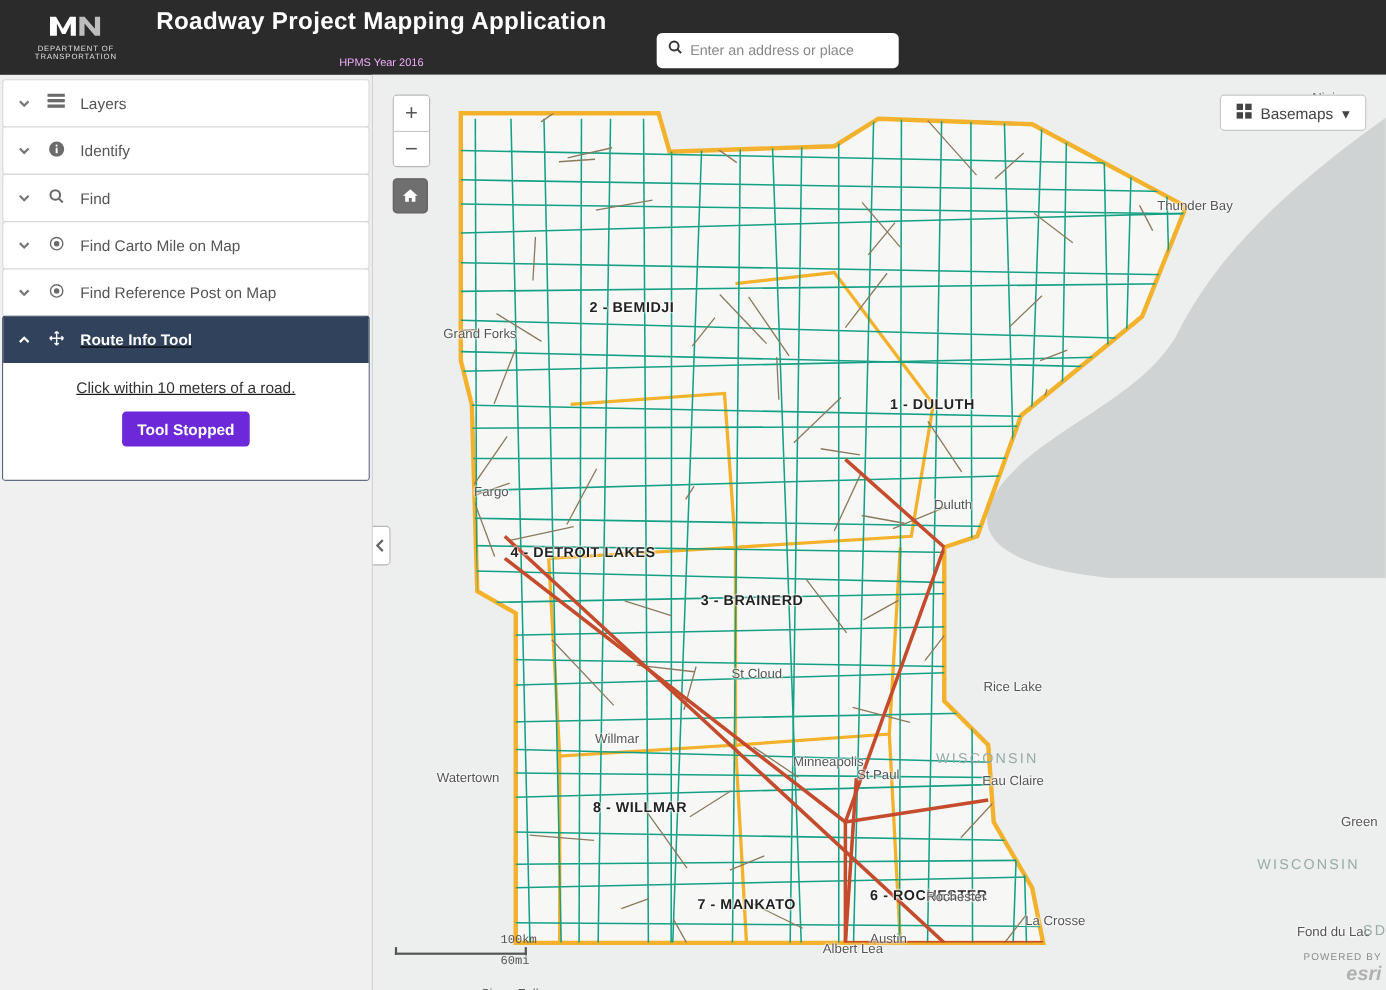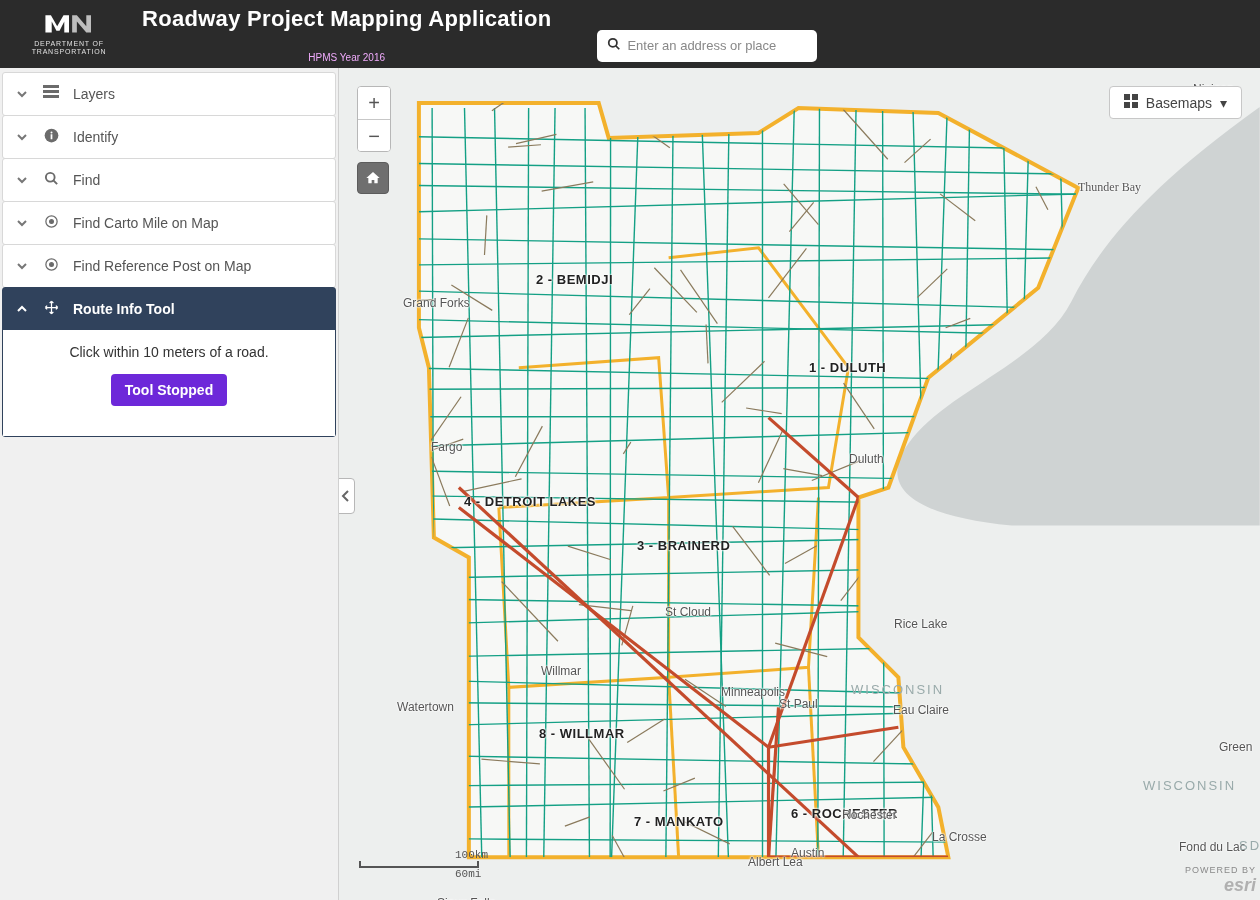--- a/index.html
+++ b/index.html
@@ -25,21 +25,21 @@
 .sidebar { width: 338px; background: transparent; padding: 4px 2px 0 2px; position: relative; z-index: 5; }
 .panel { border: 1px solid #d8d8d8; background: #fff; border-radius: 3px; margin-bottom: -1px; }
 .panel-h { height: 42px; display: flex; align-items: center; padding: 0 14px; gap: 14px; color: #666; font-size: 14px; cursor: pointer; border-bottom: 1px solid transparent; }
 .panel-h .chevron { width: 12px; color: #777; flex-shrink: 0; }
 .panel-h .p-icon { width: 16px; text-align: center; color: #6b6b6b; flex-shrink: 0; }
 .panel-h .p-label { color: #555; }
 .panel.active .panel-h { background: #30425c; color: #fff; }
 .panel.active .panel-h .p-label,
 .panel.active .panel-h .chevron,
 .panel.active .panel-h .p-icon { color: #fff; font-weight: 600; }
-.panel.active { border-color: #30425c; }
+.panel.active { border-color: #30425c; text-decoration: underline; }
 .panel-body { padding: 14px 12px 30px; text-align: center; font-size: 14px; color: #333; background: #fff; }
 .tool-btn { display: inline-block; margin-top: 14px; background: #6d28d9; color: #fff; border: none; border-radius: 4px; padding: 8px 14px; font-size: 14px; font-weight: 600; cursor: pointer; }
 
 
 .map-wrap { position: relative; flex: 1; background: #eef0ef; overflow: hidden; border-left: 1px solid #d0d0d0; }
 .map-bg { position: absolute; inset: 0; background: #EDEFEE; }
 .map-water { position: absolute; top: 0; right: 0; width: 70%; height: 55%; pointer-events: none; }
 .state-outline { position: absolute; inset: 0; }
 .roads { position: absolute; inset: 0; }
 .district-label, .city-label { position: absolute; font-size: 13px; color: #222; white-space: nowrap; text-shadow: 0 0 2px #fff, 0 0 2px #fff, 0 0 3px #fff; }
@@ -339,21 +339,21 @@
     <div id="labels">
         <span class="district-label" style="left: 197px; top: 204px;">2 - BEMIDJI</span>
         <span class="district-label" style="left: 470px; top: 292px;">1 - DULUTH</span>
         <span class="district-label" style="left: 125px; top: 426px;">4 - DETROIT LAKES</span>
         <span class="district-label" style="left: 298px; top: 470px;">3 - BRAINERD</span>
         <span class="district-label" style="left: 200px; top: 658px;">8 - WILLMAR</span>
         <span class="district-label" style="left: 295px; top: 746px;">7 - MANKATO</span>
         <span class="district-label" style="left: 452px; top: 738px;">6 - ROCHESTER</span>
         <span class="city-label" style="left: 64px; top: 228px;">Grand Forks</span>
         <span class="city-label" style="left: 92px; top: 372px;">Fargo</span>
-        <span class="city-label" style="left: 739px; top: 112px; font-family: Liberation Serif, serif;">Thunder Bay</span>
+        <span class="city-label" style="left: 713px; top: 112px;">Thunder Bay</span>
         <span class="city-label" style="left: 854px; top: 14px;">Nipigon</span>
         <span class="city-label" style="left: 510px; top: 384px;">Duluth</span>
         <span class="city-label" style="left: 326px; top: 537px;">St Cloud</span>
         <span class="city-label" style="left: 382px; top: 617px;">Minneapolis</span>
         <span class="city-label" style="left: 440px; top: 629px;">St Paul</span>
         <span class="city-label" style="left: 202px; top: 596px;">Willmar</span>
         <span class="city-label" style="left: 555px; top: 549px;">Rice Lake</span>
         <span class="city-label" style="left: 554px; top: 635px;">Eau Claire</span>
         <span class="city-label" style="left: 880px; top: 672px;">Green</span>
         <span class="city-label" style="left: 503px; top: 740px;">Rochester</span>

